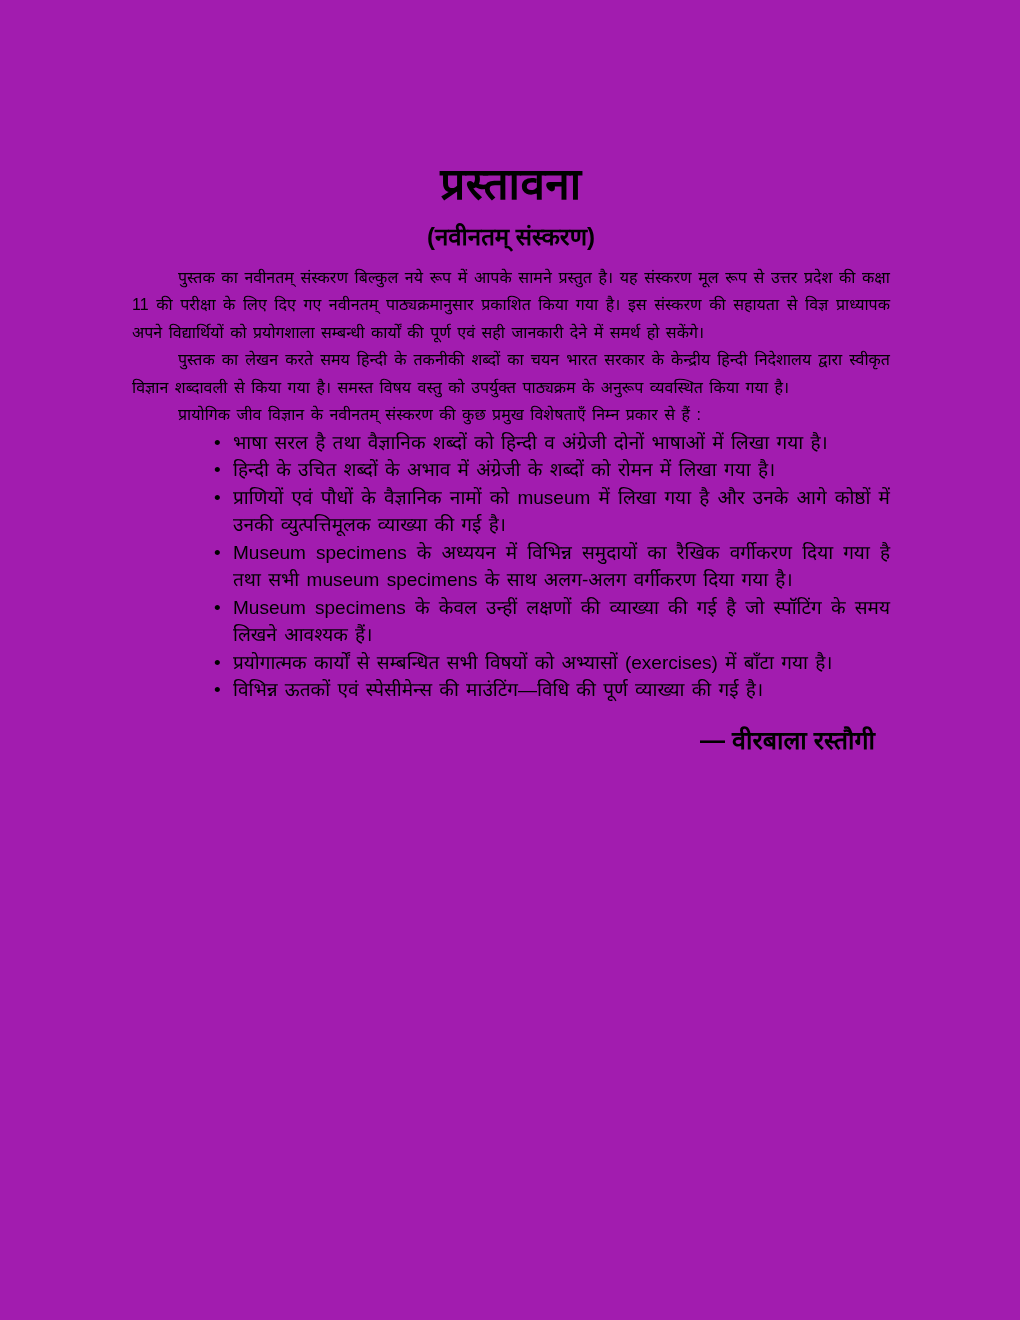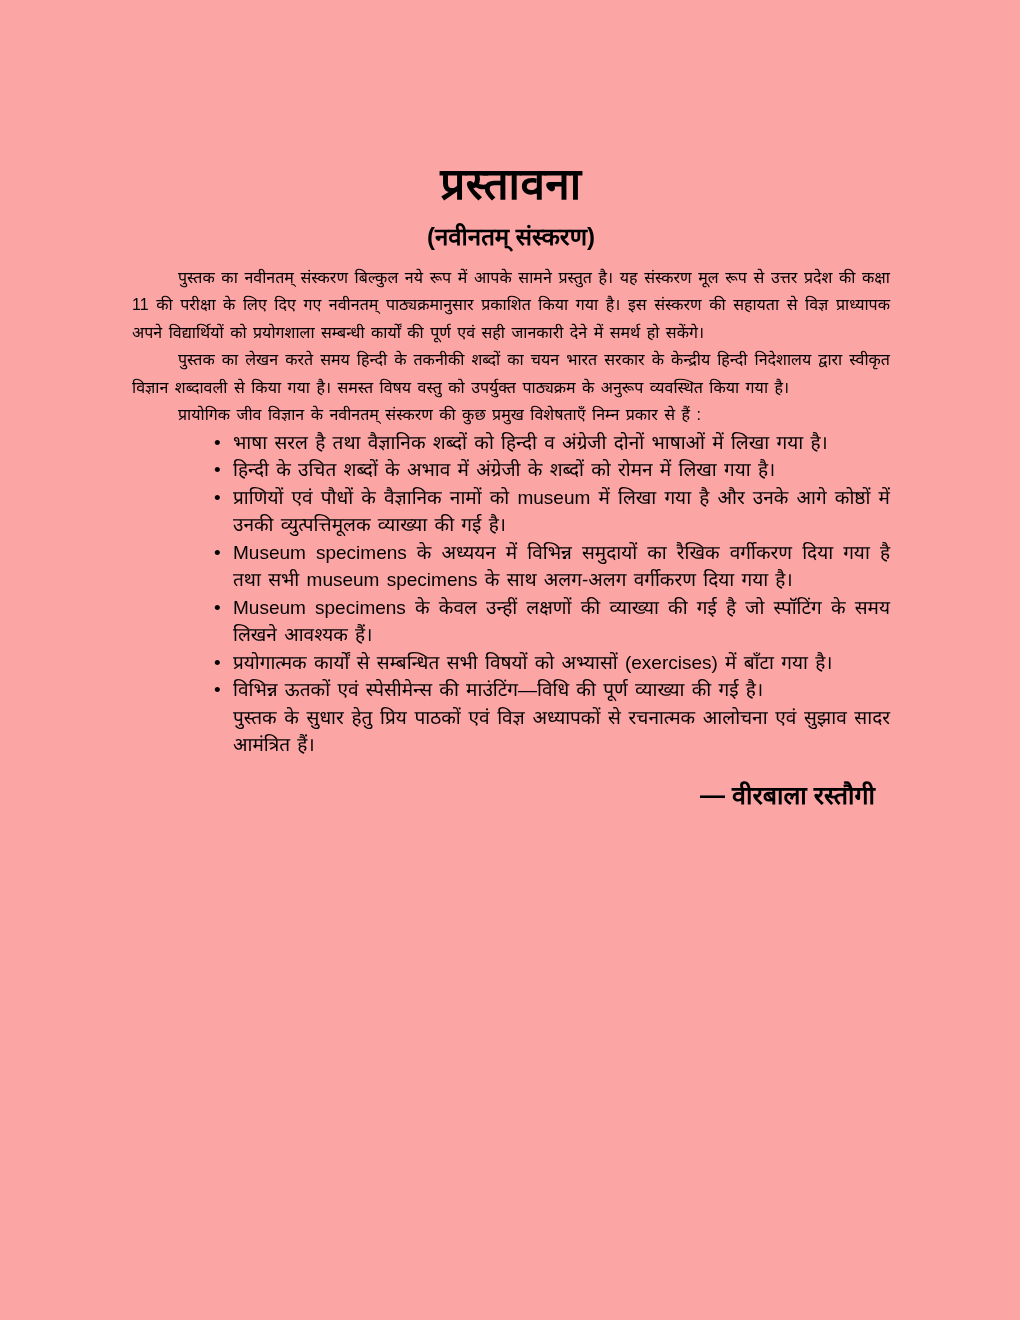--- a/index.html
+++ b/index.html
@@ -11,21 +11,21 @@
     width: 1020px;
     height: 1320px;
     font-family: "Liberation Sans", "DejaVu Sans", sans-serif;
     color: #000000;
     overflow: hidden;
   }
   .page {
     position: relative;
     width: 1020px;
     height: 1320px;
-    background: #fca5a5;
+    background: #a21caf;
   }
   .content {
     position: absolute;
     left: 132px;
     top: 0;
     width: 758px;
   }
   .title {
     text-align: center;
     font-size: 44px;
@@ -105,18 +105,17 @@
     <ul class="bullets">
       <li>भाषा सरल है तथा वैज्ञानिक शब्दों को हिन्दी व अंग्रेजी दोनों भाषाओं में लिखा गया है।</li>
       <li>हिन्दी के उचित शब्दों के अभाव में अंग्रेजी के शब्दों को रोमन में लिखा गया है।</li>
       <li>प्राणियों एवं पौधों के वैज्ञानिक नामों को museum में लिखा गया है और उनके आगे कोष्ठों में उनकी व्युत्पत्तिमूलक व्याख्या की गई है।</li>
       <li>Museum specimens के अध्ययन में विभिन्न समुदायों का रैखिक वर्गीकरण दिया गया है तथा सभी museum specimens के साथ अलग-अलग वर्गीकरण दिया गया है।</li>
       <li>Museum specimens के केवल उन्हीं लक्षणों की व्याख्या की गई है जो स्पॉटिंग के समय लिखने आवश्यक हैं।</li>
       <li>प्रयोगात्मक कार्यों से सम्बन्धित सभी विषयों को अभ्यासों (exercises) में बाँटा गया है।</li>
       <li>विभिन्न ऊतकों एवं स्पेसीमेन्स की माउंटिंग—विधि की पूर्ण व्याख्या की गई है।</li>
     </ul>
 
-    <p class="closing">पुस्तक के सुधार हेतु प्रिय पाठकों एवं विज्ञ अध्यापकों से रचनात्मक आलोचना एवं सुझाव सादर आमंत्रित हैं।</p>
 
     <p class="signature">— वीरबाला रस्तौगी</p>
 
   </div>
 </div>
 
 </body></html>

